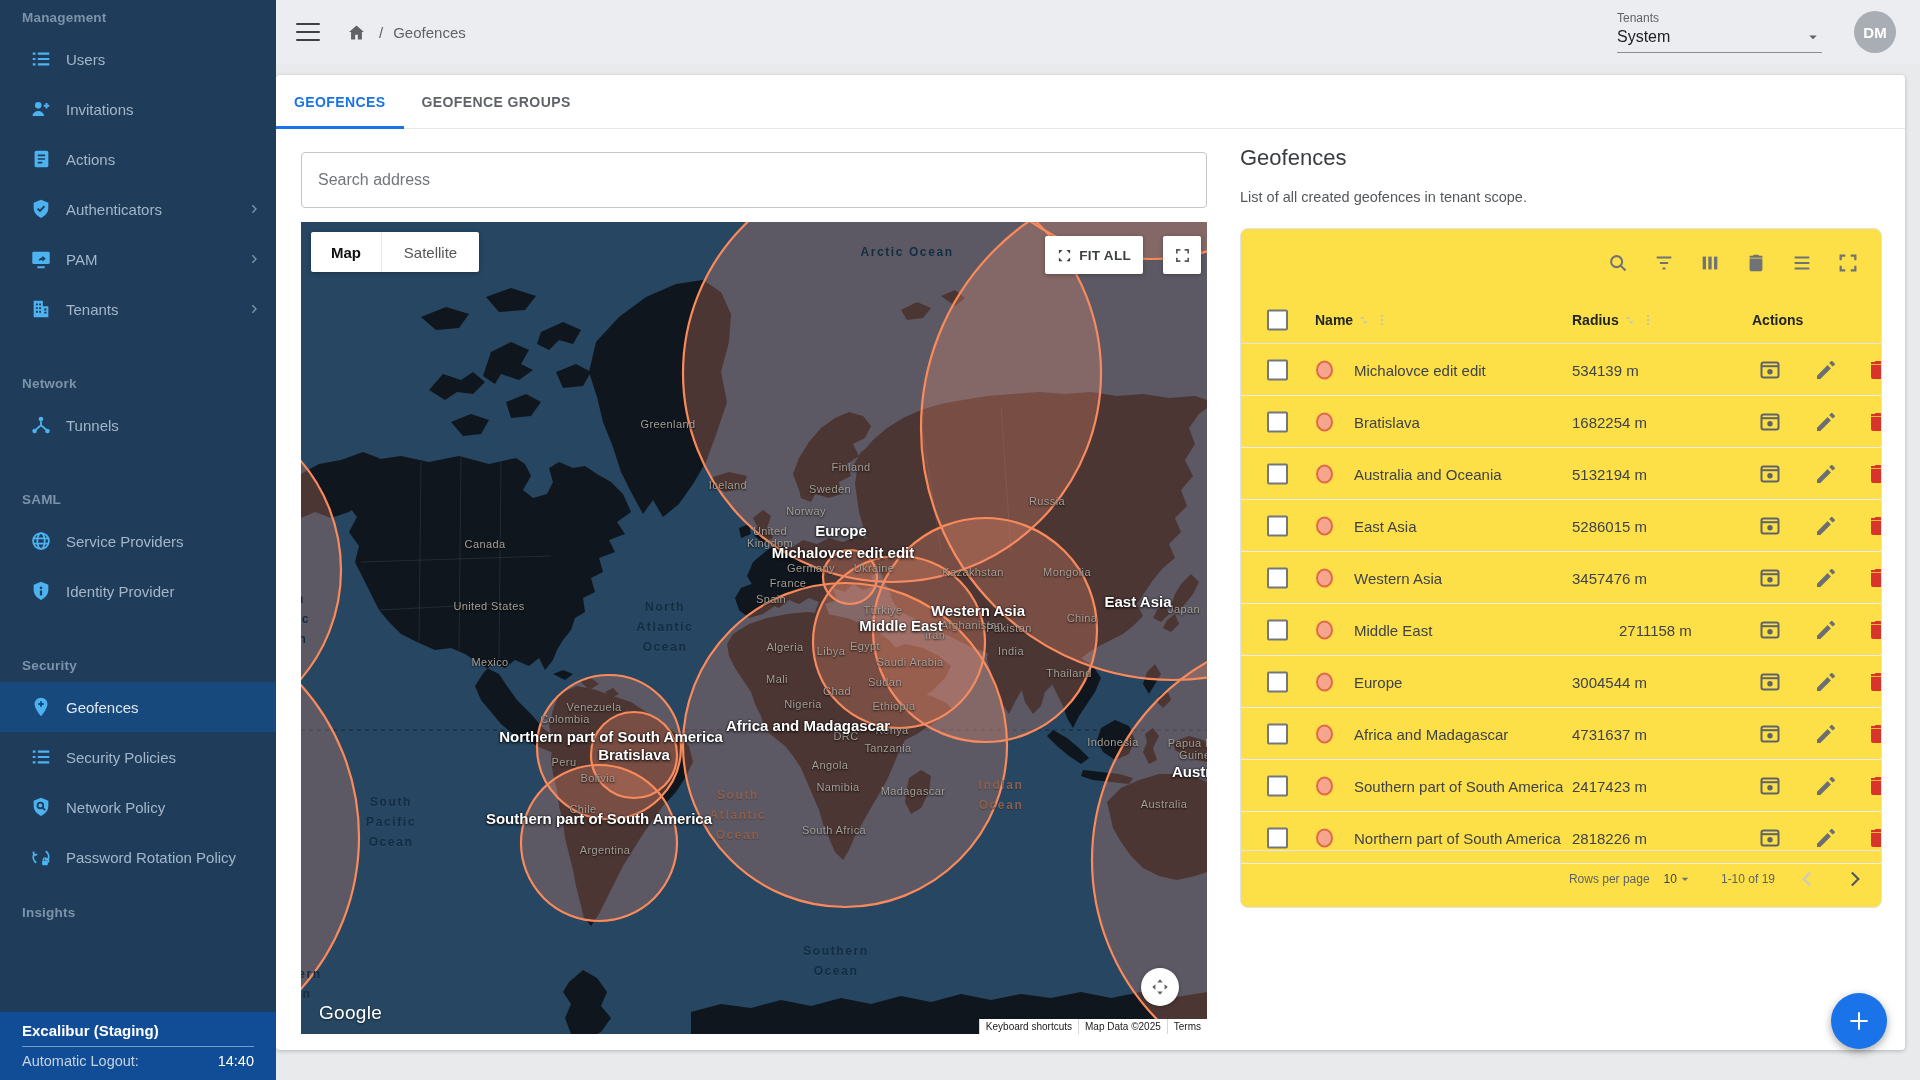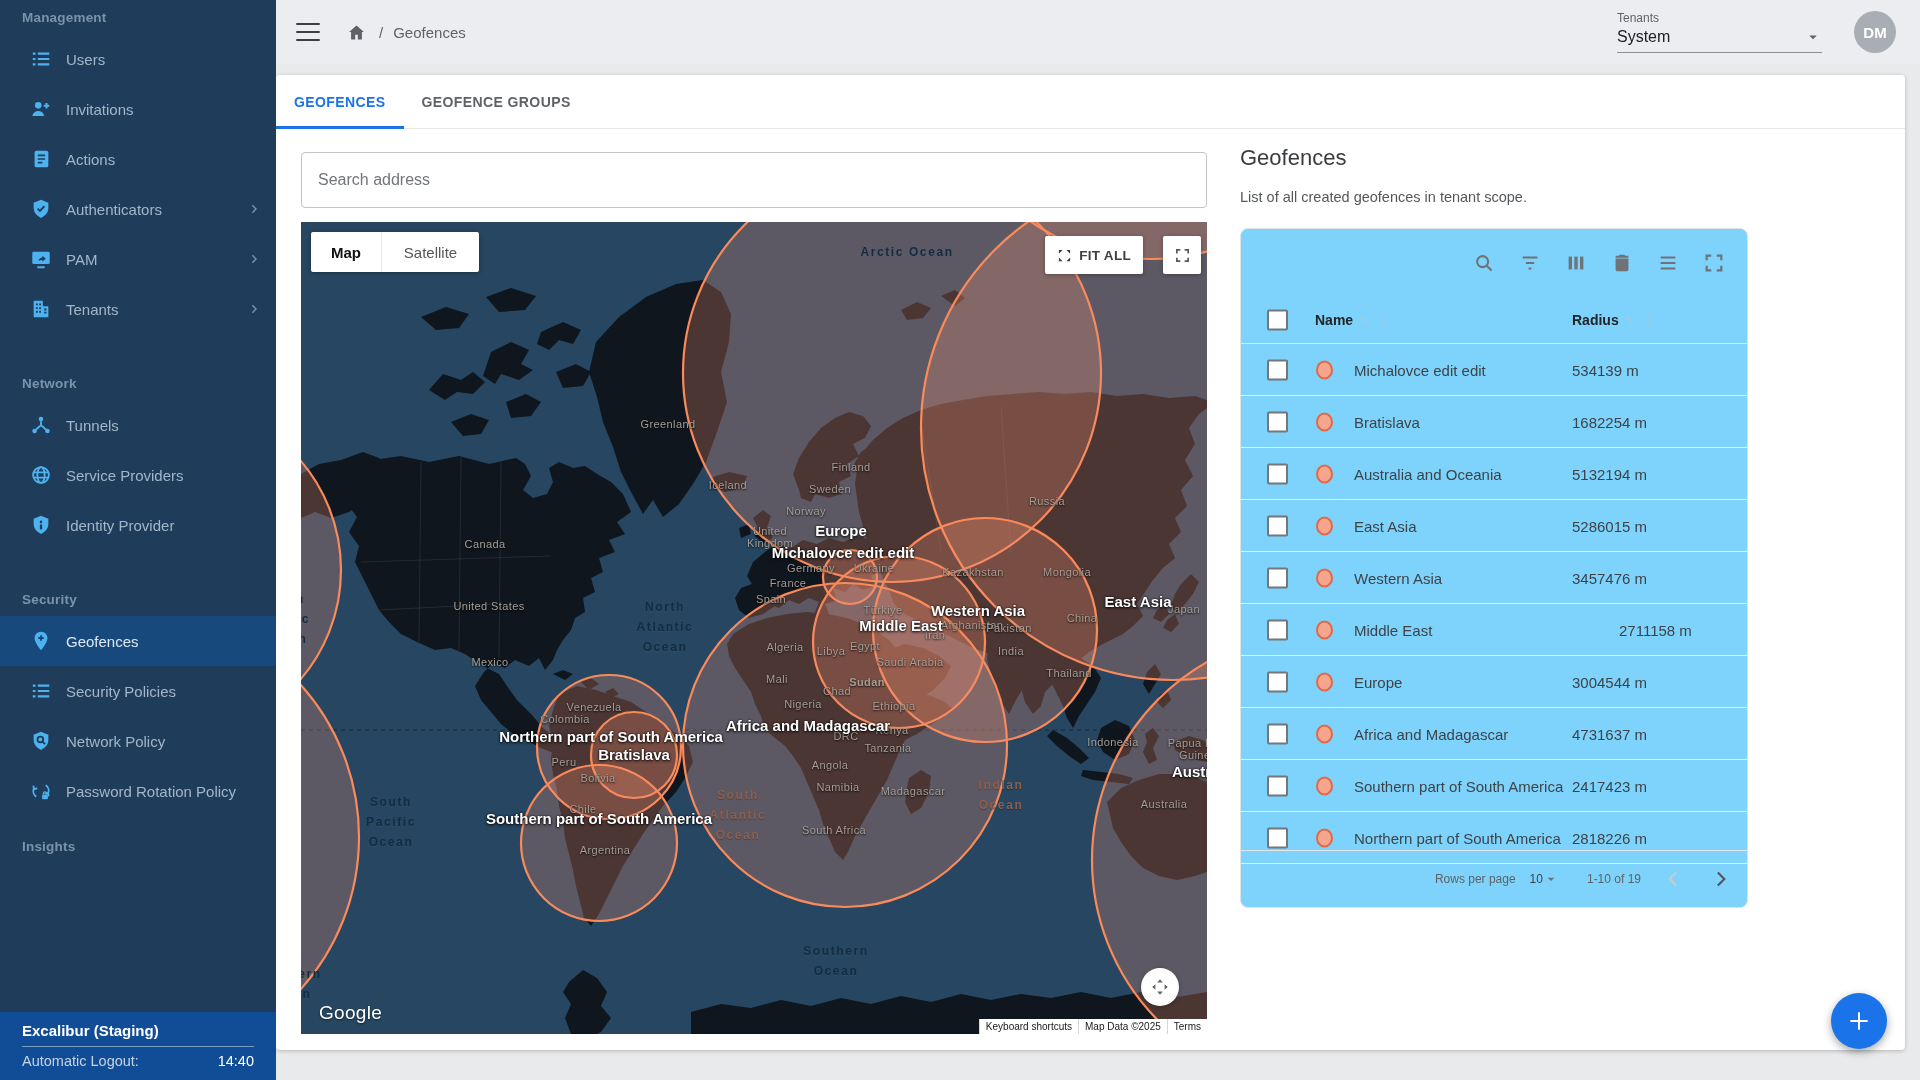--- a/index.html
+++ b/index.html
@@ -80,22 +80,22 @@
   .pan-btn{position:absolute;right:28px;bottom:28px;width:38px;height:38px;border-radius:50%;background:#fff;
       box-shadow:0 1px 4px rgba(0,0,0,.3);display:flex;align-items:center;justify-content:center;cursor:pointer;z-index:5;}
   .g-logo{position:absolute;left:18px;bottom:10px;color:#fff;font-size:19px;font-weight:500;letter-spacing:.3px;
       text-shadow:0 1px 2px rgba(0,0,0,.5);z-index:5;}
   .attrib{position:absolute;right:0;bottom:0;display:flex;z-index:5;font-size:10px;color:#1a1a1a;}
   .attrib span{background:#fff;padding:2px 6px;border-left:1px solid #d7d7d7;cursor:pointer;}
   
   .panel{position:absolute;left:964px;top:0;width:665px;}
   .p-title{position:absolute;left:0;top:70px;font-size:22px;color:#3a3d40;}
   .p-sub{position:absolute;left:0;top:114px;font-size:14.5px;color:#55585b;}
-  .tbl{position:absolute;left:964px;top:153px;width:508px;height:680px;border:1px solid #dfe2e6;border-radius:8px;
-       overflow:hidden;background:#7dd3fc;box-sizing:border-box;}
+  .tbl{position:absolute;left:964px;top:153px;width:642px;height:680px;border:1px solid #dfe2e6;border-radius:8px;
+       overflow:hidden;background:#fde047;box-sizing:border-box;}
   .tbl-toolbar{height:68px;display:flex;align-items:center;justify-content:flex-end;gap:24px;padding-right:22px;}
   .t-icon{width:22px;height:22px;color:#6f7276;cursor:pointer;}
   .t-icon svg{width:22px;height:22px;display:block;}
   .thead{position:relative;height:46px;border-bottom:1px solid #e3e5e8;font-size:14px;font-weight:700;color:#212428;}
   .trow{position:relative;height:51px;border-bottom:1px solid #eceef0;font-size:15px;color:#3f4348;}
   .cb{position:absolute;left:26px;top:50%;transform:translateY(-50%);width:17px;height:17px;border:2px solid #73777b;
       border-radius:2px;cursor:pointer;background:#fff;}
   .hcell{position:absolute;top:50%;transform:translateY(-50%);display:flex;align-items:center;gap:4px;}
   .dot{position:absolute;left:75px;top:50%;transform:translateY(-50%);width:17px;height:19px;border-radius:50%;
       background:#f5a68c;border:2px solid #e2684b;box-sizing:border-box;}
@@ -190,20 +190,21 @@
           <span class="s-icon">
             <svg viewBox="0 0 24 24">
               <circle cx="12" cy="5.5" r="2.5" fill="currentColor"></circle>
               <circle cx="5" cy="18.5" r="2.5" fill="currentColor"></circle>
               <circle cx="19" cy="18.5" r="2.5" fill="currentColor"></circle>
               <path d="M12 8v4.2l-5.4 4.7M12 12.2l5.4 4.7" stroke="currentColor" stroke-width="2" fill="none"></path>
             </svg>
           </span>
           <span class="s-label">Tunnels</span>
         </div>
+        <div class="sec-label">SAML</div>
         <div class="side-item">
           <span class="s-icon">
             <svg viewBox="0 0 24 24">
               <circle cx="12" cy="12" r="8.6" fill="none" stroke="currentColor" stroke-width="2"></circle>
               <ellipse cx="12" cy="12" rx="4" ry="8.6" fill="none" stroke="currentColor" stroke-width="2"></ellipse>
               <path d="M4 9.2h16M4 14.8h16" stroke="currentColor" stroke-width="2"></path>
             </svg>
           </span>
           <span class="s-label">Service Providers</span>
         </div>
@@ -470,21 +471,21 @@
           </div>
           <div class="cl" style="left: 530px; top: 429px;">
             <div>Libya</div>
           </div>
           <div class="cl" style="left: 484px; top: 425px;">
             <div>Algeria</div>
           </div>
           <div class="cl" style="left: 476px; top: 457px;">
             <div>Mali</div>
           </div>
-          <div class="cl" style="left: 566px; top: 460px; font-weight: bold;">
+          <div class="cl" style="left: 584px; top: 460px;">
             <div>Sudan</div>
           </div>
           <div class="cl" style="left: 536px; top: 469px;">
             <div>Chad</div>
           </div>
           <div class="cl" style="left: 502px; top: 482px;">
             <div>Nigeria</div>
           </div>
           <div class="cl" style="left: 593px; top: 484px;">
             <div>Ethiopia</div>

